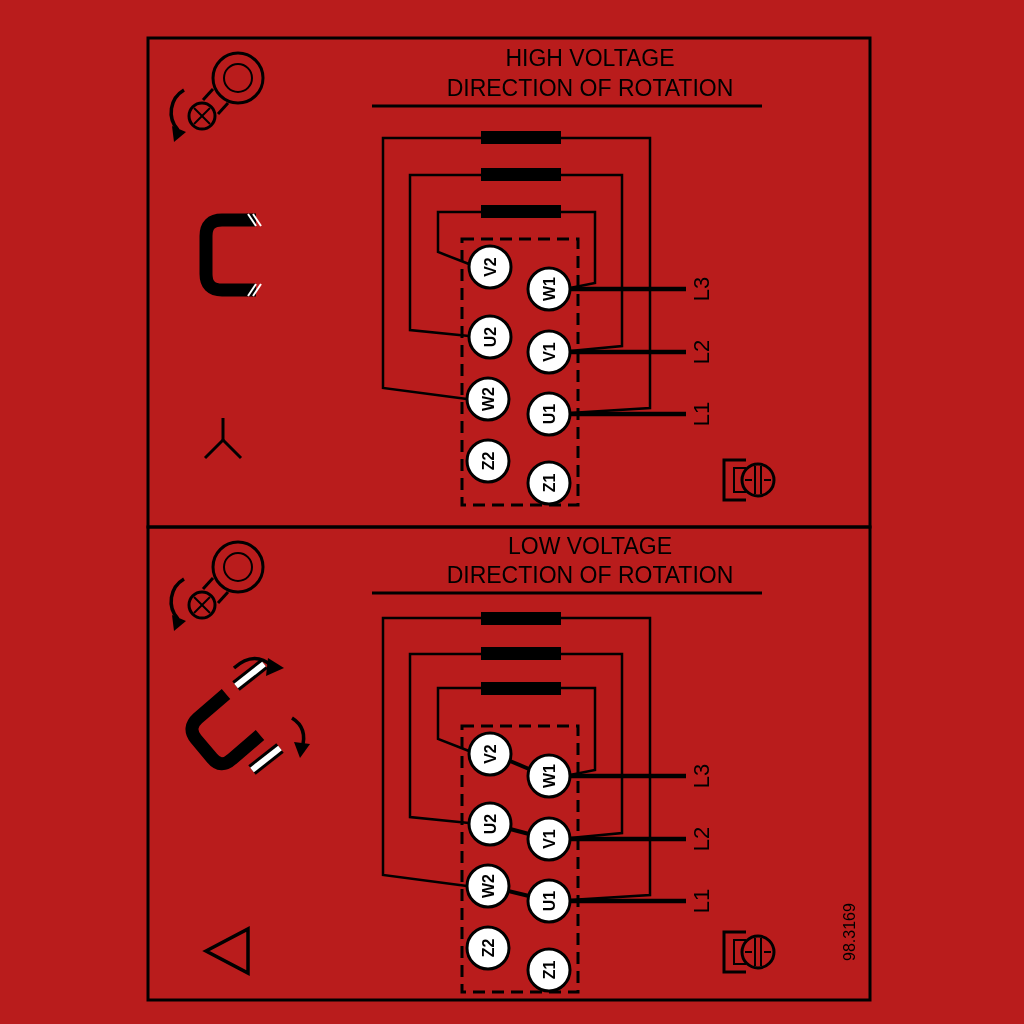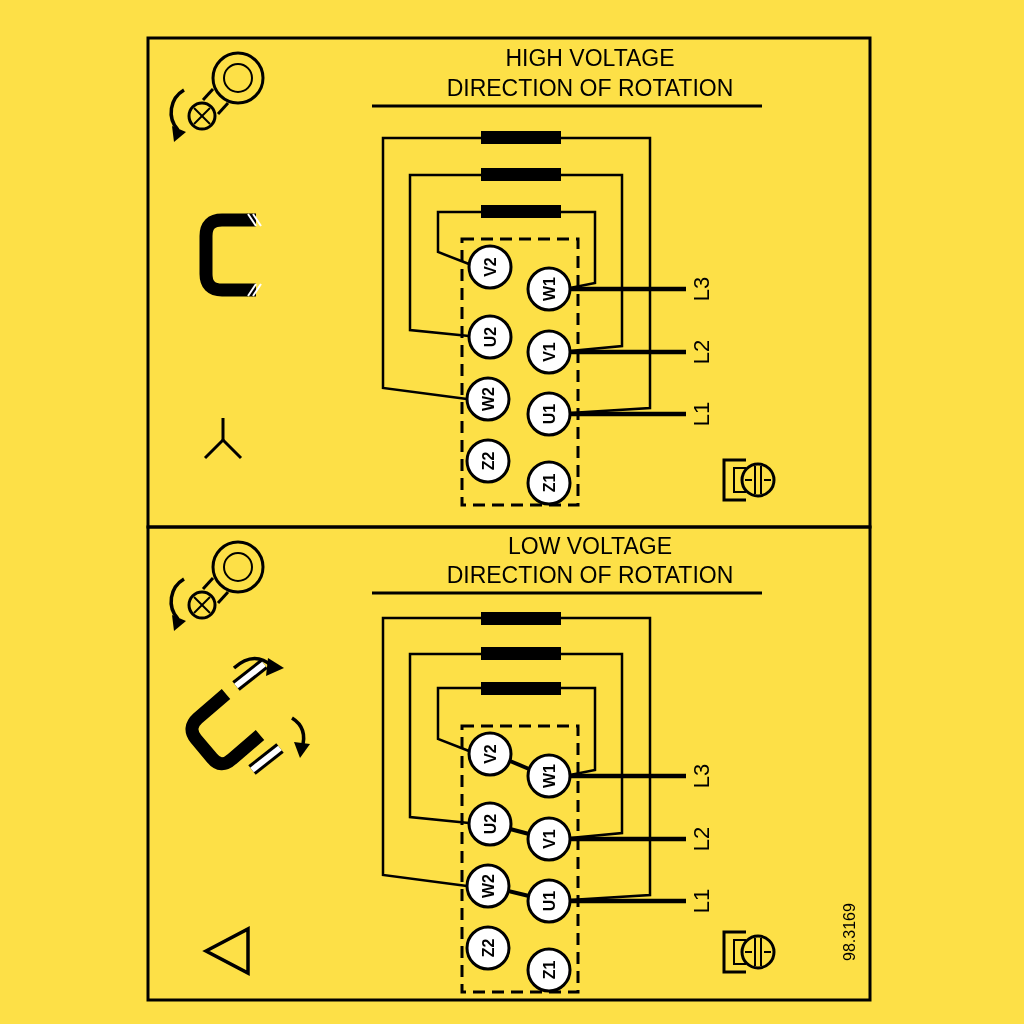--- a/index.html
+++ b/index.html
@@ -1,16 +1,16 @@
 <!DOCTYPE html>
 <html><head>
 <meta charset="utf-8">
 <style>
   html,body{margin:0;padding:0;background:#ffffff;}
-  .canvas{position:relative;width:1024px;height:1024px;background:#fde047;overflow:hidden;}
+  .canvas{position:relative;width:1024px;height:1024px;background:#b91c1c;overflow:hidden;}
   svg text{font-family:"Liberation Sans",sans-serif;fill:#000000;}
   .title{font-size:23px;}
   .tl{font-size:16px;font-weight:bold;}
   .sl{font-size:22px;}
   .ref{font-size:16px;}
   .wire{stroke:#000;stroke-width:2.5;fill:none;}
   .frame{stroke:#000;stroke-width:3;fill:none;}
   .dash{stroke:#000;stroke-width:3;fill:none;stroke-dasharray:12 7;}
   .supply{stroke:#000;stroke-width:4.5;fill:none;}
   .term{fill:#ffffff;stroke:#000;stroke-width:3;}

